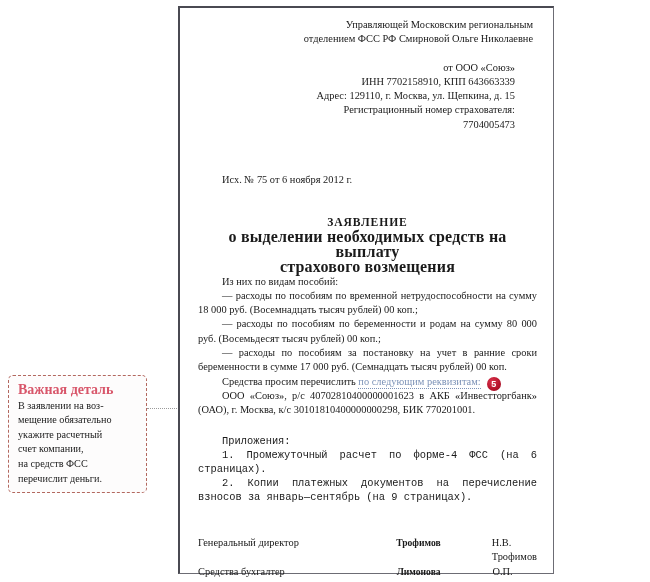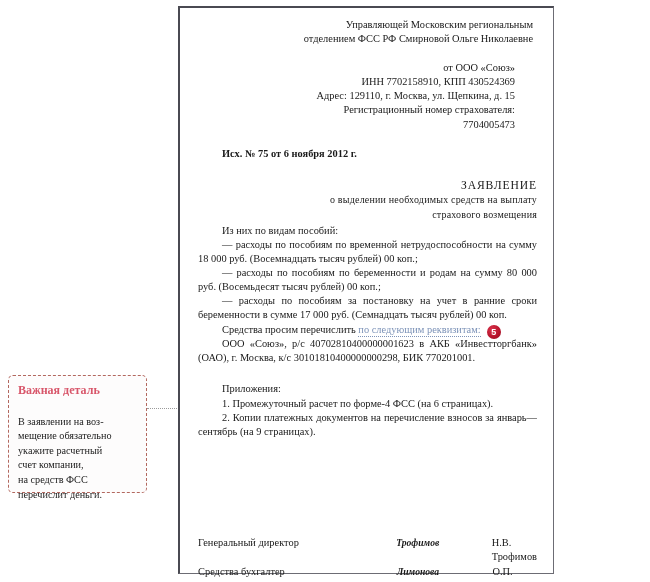--- a/index.html
+++ b/index.html
@@ -66,71 +66,70 @@
     font-size: 9px;
     font-weight: bold;
     line-height: 14px;
     text-align: center;
     box-shadow: 0 0 0 0.6px #ffffff;
     letter-spacing: 0;
   }
 
   
   .outgoing {
-    margin-top: 15px;
+    margin-top: 41px;
     padding-left: 24px;
+  }
+
+  
+  .title-block {
+    text-align: center;
     font-weight: bold;
-  }
-
-  
-  .title-block {
-    text-align: right;
-    font-weight: normal;
-    margin-top: 18px;
+    margin-top: 29px;
     line-height: 14.6px;
     letter-spacing: 0.2px;
   }
   .title-block .t-main { font-size: 11.6px; letter-spacing: 0.9px; }
-  .title-block .t-sub  { font-size: 10px; }
+  .title-block .t-sub  { font-size: 16px; }
 
   
   .para {
     margin-top: 14px;
     text-align: justify;
     position: relative;
   }
   .para .indent { display: inline-block; width: 24px; }
   .para p { margin: 0; }
 
   .tight { margin-top: 1px; }
 
   .link-hl {
     color: #7d93b8;
     border-bottom: 1px dotted #7d93b8;
     padding-bottom: 1px;
     margin-top: 24px;
   }
 
-  .attach { margin-top: 17px; }
+  .attach { margin-top: 17px; font-family: Liberation Mono, monospace; }
 
   
   .sign-block {
     position: absolute;
     left: 18px;
     right: 16px;
     top: 528px;
     font-size: 10.4px;
     line-height: 14.4px;
   }
   .sign-row {
     display: flex;
     align-items: baseline;
   }
   .sign-pos   { width: 224px; }
-  .sign-auto  { width: 108px; font-style: italic; font-weight: bold; font-size: 9.6px; }
+  .sign-auto  { width: 108px; font-weight: bold; font-size: 9.6px; }
   .sign-name  { flex: 1; text-align: left; }
 
   
   #callout {
     position: absolute;
     left: 8px;
     top: 375px;
     width: 139px;
     height: 118px;
     box-sizing: border-box;
@@ -139,22 +138,22 @@
     border-radius: 5px;
     padding: 7px 8px 0 9px;
     font-family: "Liberation Serif", "DejaVu Serif", serif;
     font-size: 10.2px;
     line-height: 14.6px;
     color: #1a1a1a;
   }
   #callout .callout-title {
     color: #d8566a;
     font-weight: bold;
-    font-size: 12px;
-    margin-bottom: 17px;
+    font-size: 14px;
+    margin-bottom: 1px;
   }
   #callout .callout-text { }
 
   
   #connector {
     position: absolute;
     left: 147px;
     top: 408px;
     width: 362px;
     height: 0;
@@ -181,21 +180,21 @@
 <div id="doc-sheet">
   <div class="doc-body">
 
     <div class="addressee">
       <div class="ln">Управляющей Московским региональным</div>
       <div class="ln">отделением ФСС РФ Смирновой Ольге Николаевне</div>
     </div>
 
     <div class="requisites">
       <div class="ln">от ООО «Союз»</div>
-      <div class="ln">ИНН 7702158910, КПП 430524369</div>
+      <div class="ln">ИНН 7702158910, КПП 643663339</div>
       <div class="ln">Адрес: 129110, г. Москва, ул. Щепкина, д. 15</div>
       <div class="ln">Регистрационный номер страхователя:</div>
       <div class="ln">7704005473</div>
     </div>
 
     <div class="outgoing">Исх. № 75 от 6 ноября 2012 г.</div>
 
     <div class="title-block">
       <div class="t-main">ЗАЯВЛЕНИЕ</div>
       <div class="t-sub">о выделении необходимых средств на выплату</div>

